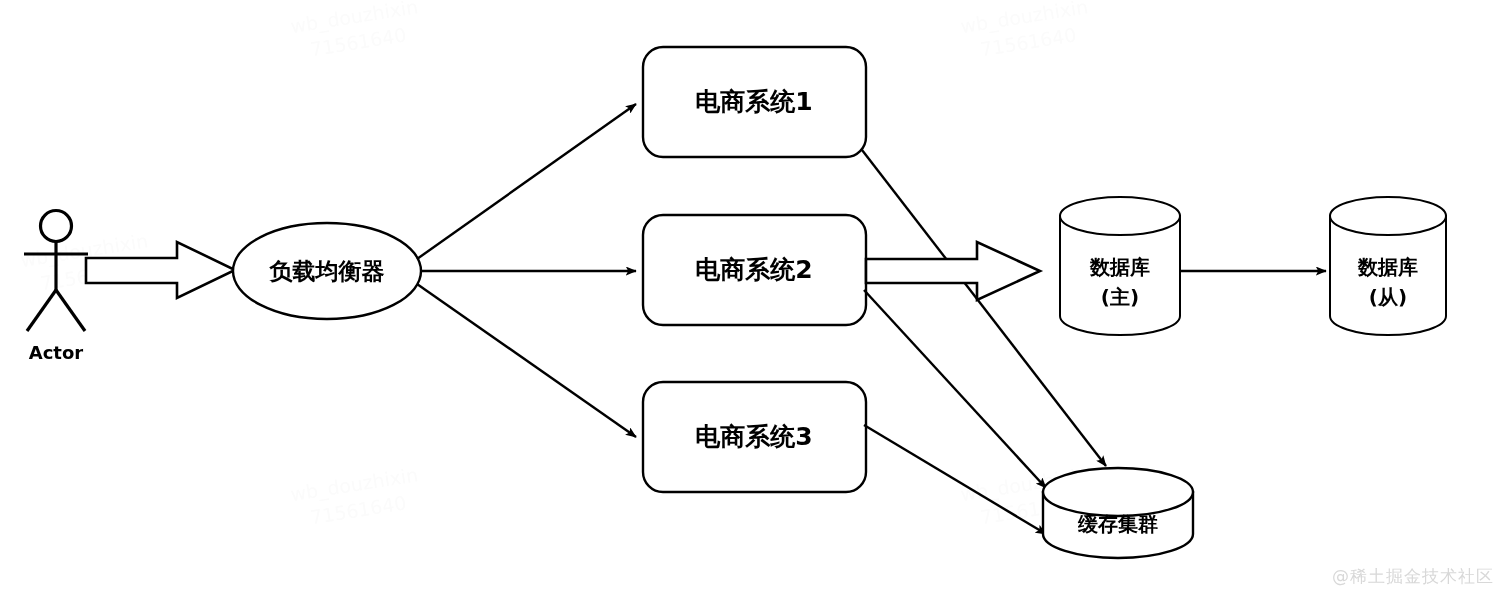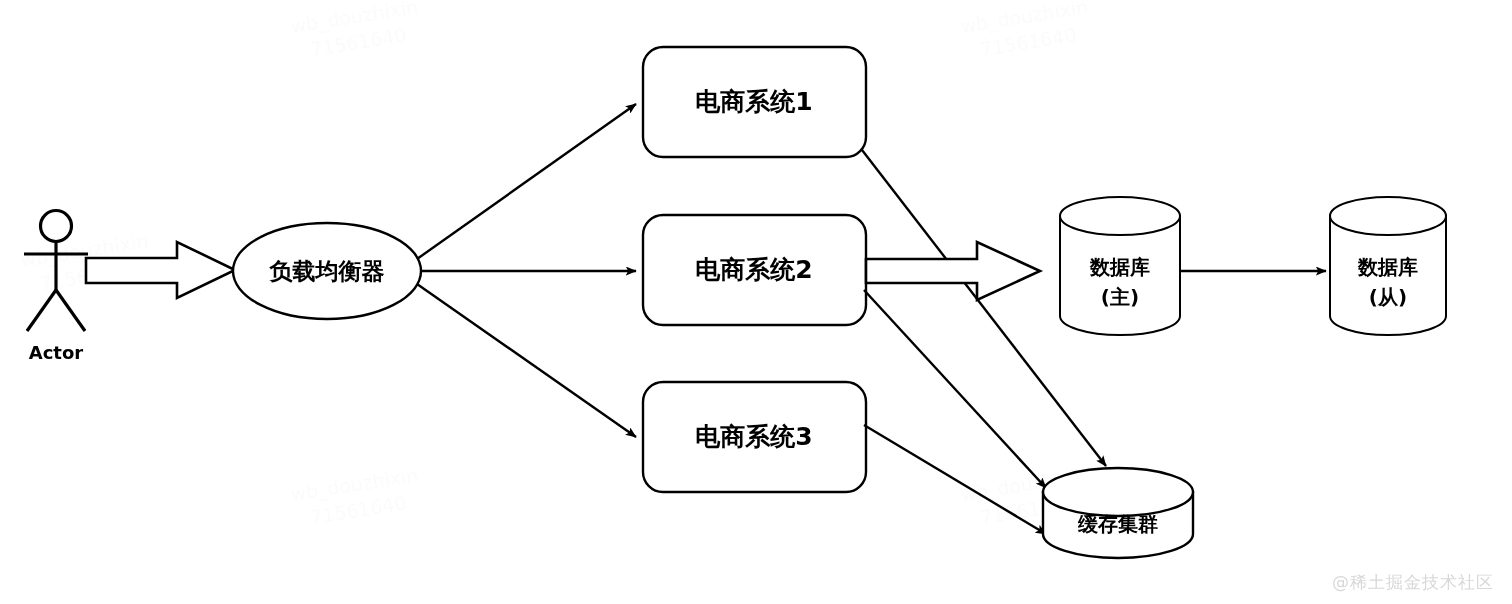--- a/index.html
+++ b/index.html
@@ -69,21 +69,21 @@
   }
   .block-arrow {
     fill: #ffffff;
     stroke: #000000;
     stroke-width: 2.6;
     stroke-linejoin: miter;
   }
   .wm-corner {
     position: absolute;
     right: 18px;
-    bottom: 10px;
+    bottom: 16px;
     font-family: "DejaVu Sans", "Liberation Sans", sans-serif;
     font-size: 17px;
     color: #d8d8d8;
     letter-spacing: 1px;
     white-space: nowrap;
     user-select: none;
   }
   .wm-bg {
     position: absolute;
     font-family: "DejaVu Sans", "Liberation Sans", sans-serif;

